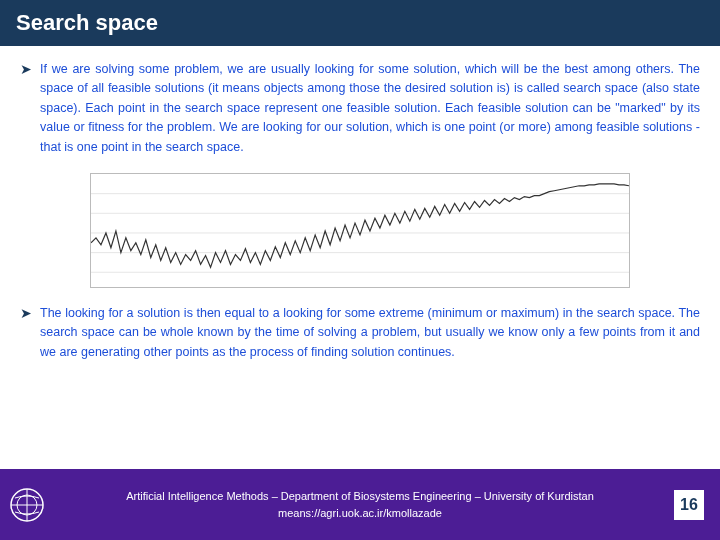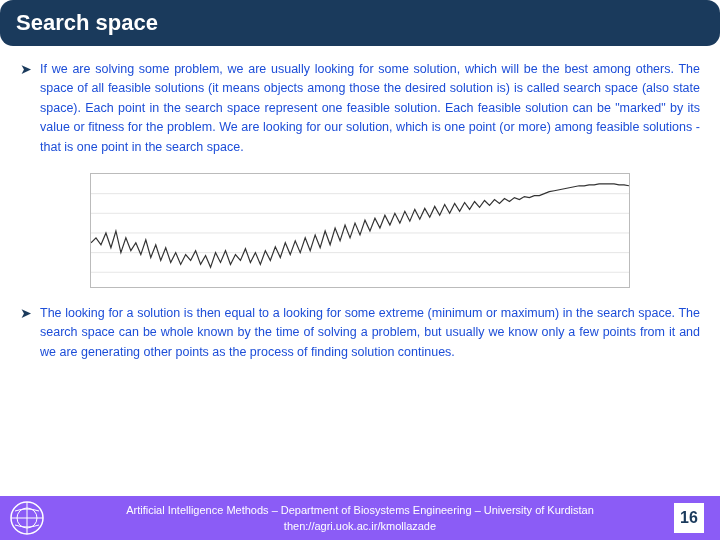--- a/index.html
+++ b/index.html
@@ -18,21 +18,20 @@
       flex-direction: column;
       background: #fff;
     }
 
     .header {
       background: #1a3a5c;
       color: #fff;
       padding: 10px 16px;
       font-size: 22px;
       font-weight: bold;
-      border-radius: 13px;
     }
 
     .content {
       flex: 1;
       padding: 14px 20px 8px 20px;
       display: flex;
       flex-direction: column;
       gap: 8px;
       overflow: hidden;
     }
@@ -61,26 +60,26 @@
       margin: 8px auto;
       width: 540px;
       height: 115px;
       border: 1px solid #bbb;
       background: #fff;
       position: relative;
       overflow: hidden;
     }
 
     .footer {
-      background: #8b5cf6;
+      background: #4c1d95;
       color: #fff;
       display: flex;
       align-items: center;
       justify-content: center;
-      padding: 5px 12px;
+      padding: 19px 12px;
       position: relative;
       min-height: 44px;
     }
 
     .footer-text {
       text-align: center;
       font-size: 11px;
       line-height: 1.5;
       color: #fff;
     }
@@ -165,19 +164,19 @@
       <circle cx="17" cy="17" r="16" fill="none" stroke="#fff" stroke-width="1.5"></circle>
       <circle cx="17" cy="17" r="10" fill="none" stroke="#fff" stroke-width="1"></circle>
       <line x1="1" y1="17" x2="33" y2="17" stroke="#fff" stroke-width="1"></line>
       <line x1="17" y1="1" x2="17" y2="33" stroke="#fff" stroke-width="1"></line>
       <path d="M5,10 Q17,6 29,10" fill="none" stroke="#fff" stroke-width="1"></path>
       <path d="M5,24 Q17,28 29,24" fill="none" stroke="#fff" stroke-width="1"></path>
     </svg>
 
     <div class="footer-text">
       <div>Artificial Intelligence Methods – Department of Biosystems Engineering – University of Kurdistan</div>
-      <div>then://agri.uok.ac.ir/kmollazade</div>
+      <div>means://agri.uok.ac.ir/kmollazade</div>
     </div>
 
     <div class="page-num">16</div>
   </div>
 
 </div>
 
 </body></html>

